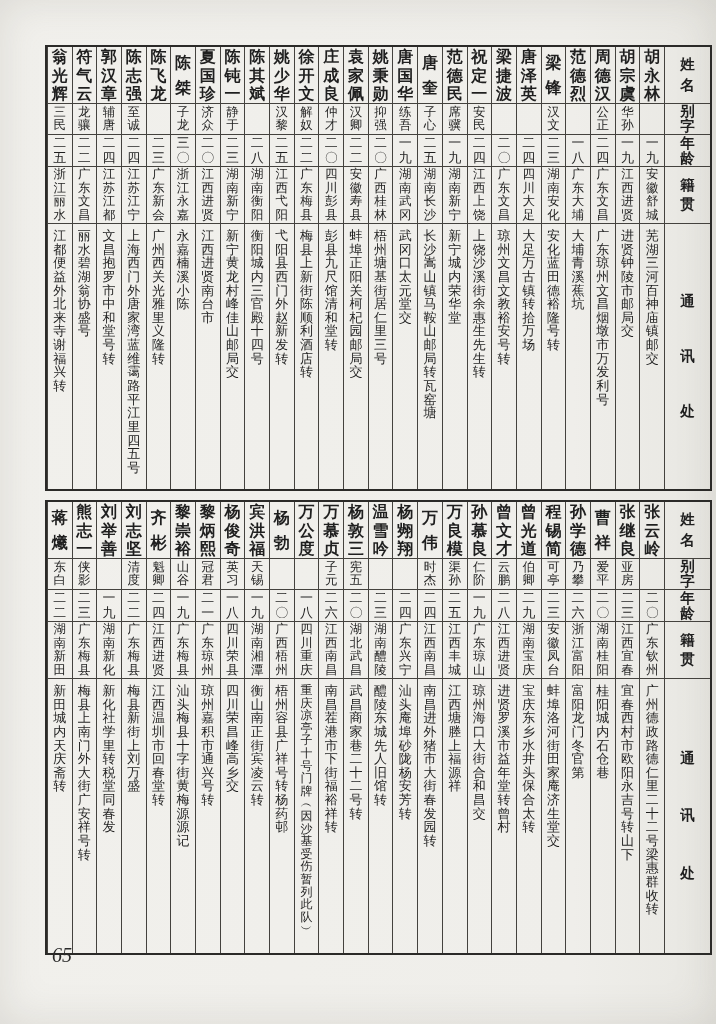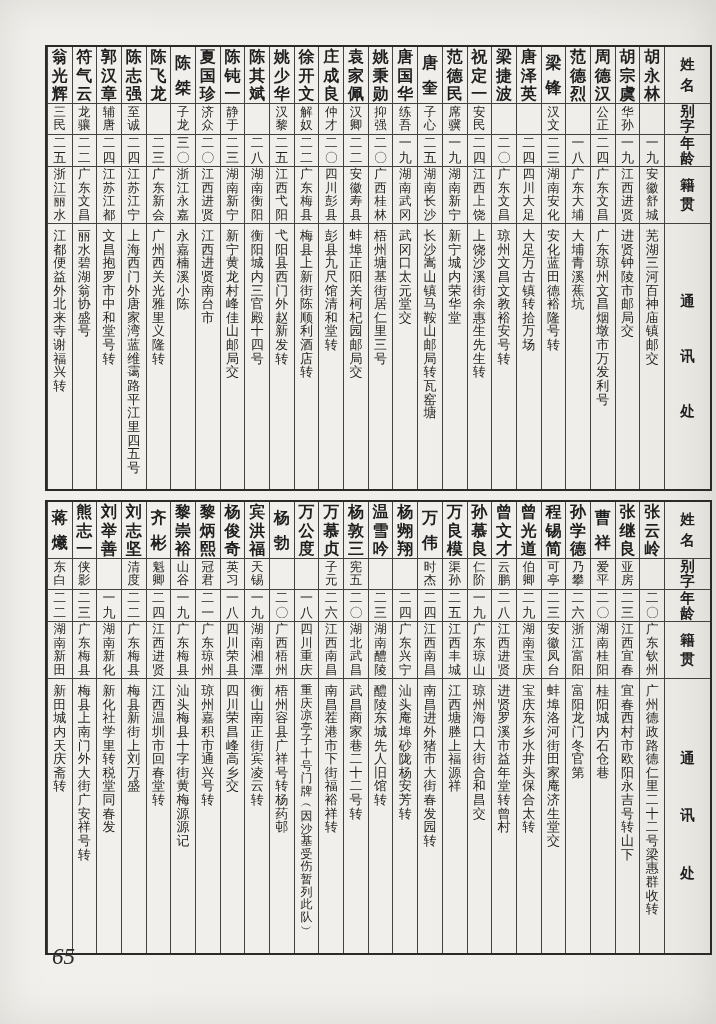--- a/index.html
+++ b/index.html
@@ -30,21 +30,21 @@
   .cell.age{height:32px;border-bottom:1px solid #44423e;font-size:13px;line-height:14.5px;}
   .cell.native{height:57px;border-bottom:1px solid #44423e;font-size:12.5px;line-height:13.5px;}
   .cell.address{flex:1;justify-content:flex-start;padding-top:5px;font-size:13px;line-height:1.05;}
   .header-col .cell{font-weight:700;font-size:14.5px;font-family:"Liberation Sans",sans-serif;}
   .header-col .cell.name{justify-content:space-evenly;padding:5px 0;}
   .header-col .cell.native{justify-content:space-evenly;padding:7px 0;}
   .header-col .cell.courtesy,.header-col .cell.age{line-height:15px;}
   .header-col .cell.address{justify-content:space-evenly;padding:30px 0;}
   .page-number{
     position:absolute;left:52px;top:944px;
-    font-family:"Liberation Serif",serif;font-style:italic;font-size:23px;color:#2a2a2a;
+    font-family:"Liberation Serif",serif;font-style:italic;font-size:20px;color:#2a2a2a;
   }
 </style>
 </head>
 <body>
 
 <div class="page">
   <div class="dir-table" id="table-top">
     <div class="cols">
         <div class="col header-col">
           <div class="cell name">

